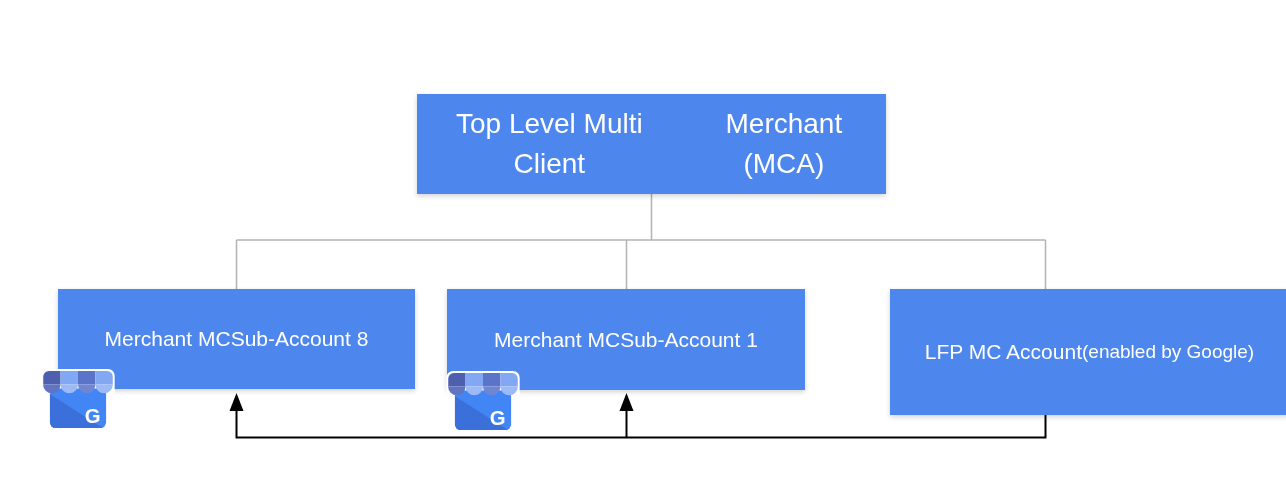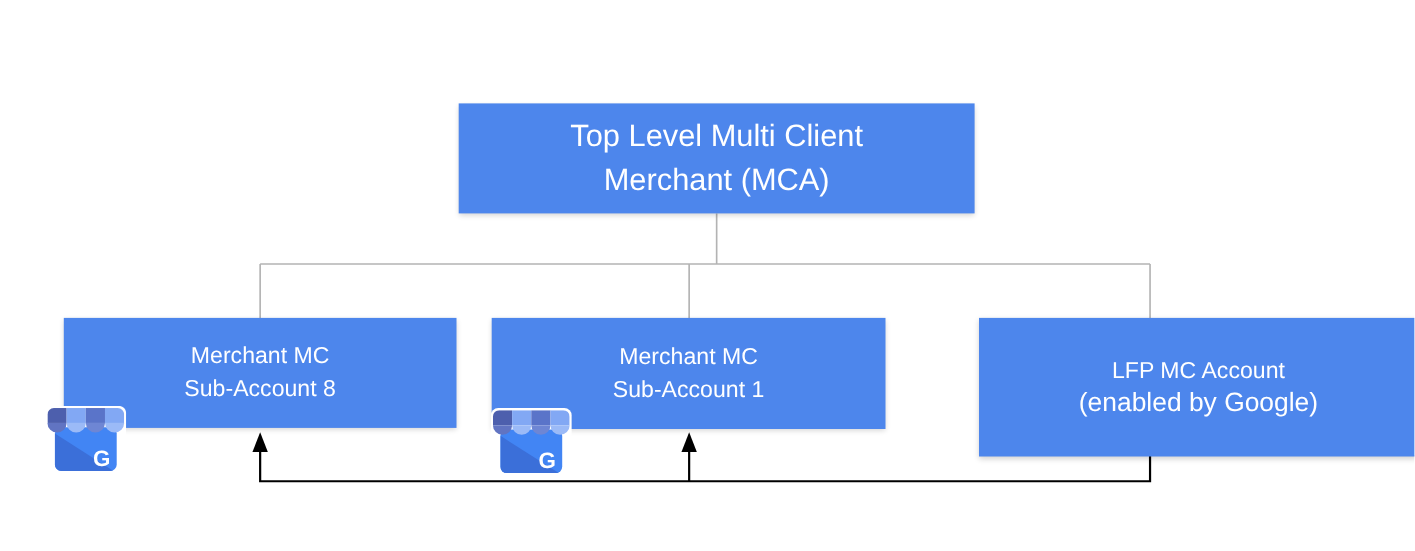--- a/index.html
+++ b/index.html
@@ -11,28 +11,28 @@
   }
   html,body{margin:0;padding:0;}
   body{font-family:"Liberation Sans","DejaVu Sans",sans-serif;background:#fff;}
   .canvas{position:relative;width:1286px;height:501px;background:var(--background);overflow:hidden;}
   .connectors{position:absolute;left:0;top:0;width:1286px;height:501px;pointer-events:none;}
   .tree{stroke:var(--tree-line);stroke-width:1.5;fill:none;}
   .flow{stroke:var(--flow-line);stroke-width:2;fill:none;}
   .flow-fill{fill:var(--flow-line);stroke:none;}
   .node{
     position:absolute;background:var(--node-fill);color:var(--node-text);
-    display:flex;flex-direction:column;align-items:center;justify-content:center;
+    display:flex;flex-direction:row;align-items:center;justify-content:center;
     text-align:center;box-shadow:0 2px 5px rgba(0,0,0,0.18);z-index:1;
   }
   .node-mca{left:417px;top:94px;width:469px;height:100px;font-size:28px;line-height:40px;}
   .node-sub1{left:58px;top:289px;width:357px;height:100px;font-size:21px;line-height:30px;}
   .node-sub2{left:447px;top:289px;width:358px;height:101px;font-size:21px;line-height:30px;}
   .node-lfp{left:890px;top:289px;width:399px;height:126px;font-size:21px;line-height:30px;}
-  .node-lfp .small{font-size:24px;line-height:28px;}
+  .node-lfp .small{font-size:19px;line-height:28px;}
   .gmb-icon{position:absolute;z-index:2;}
   .gmb-icon-1{left:41px;top:369px;width:74px;height:62px;}
   .gmb-icon-2{left:446px;top:371px;width:74px;height:62px;}
   .defs-hidden{position:absolute;width:0;height:0;overflow:hidden;}
   .gmb-g{font-family:"Liberation Sans","DejaVu Sans",sans-serif;font-weight:bold;font-size:21px;fill:#FFFFFF;}
 </style>
 </head>
 <body>
 
 <div class="canvas">

